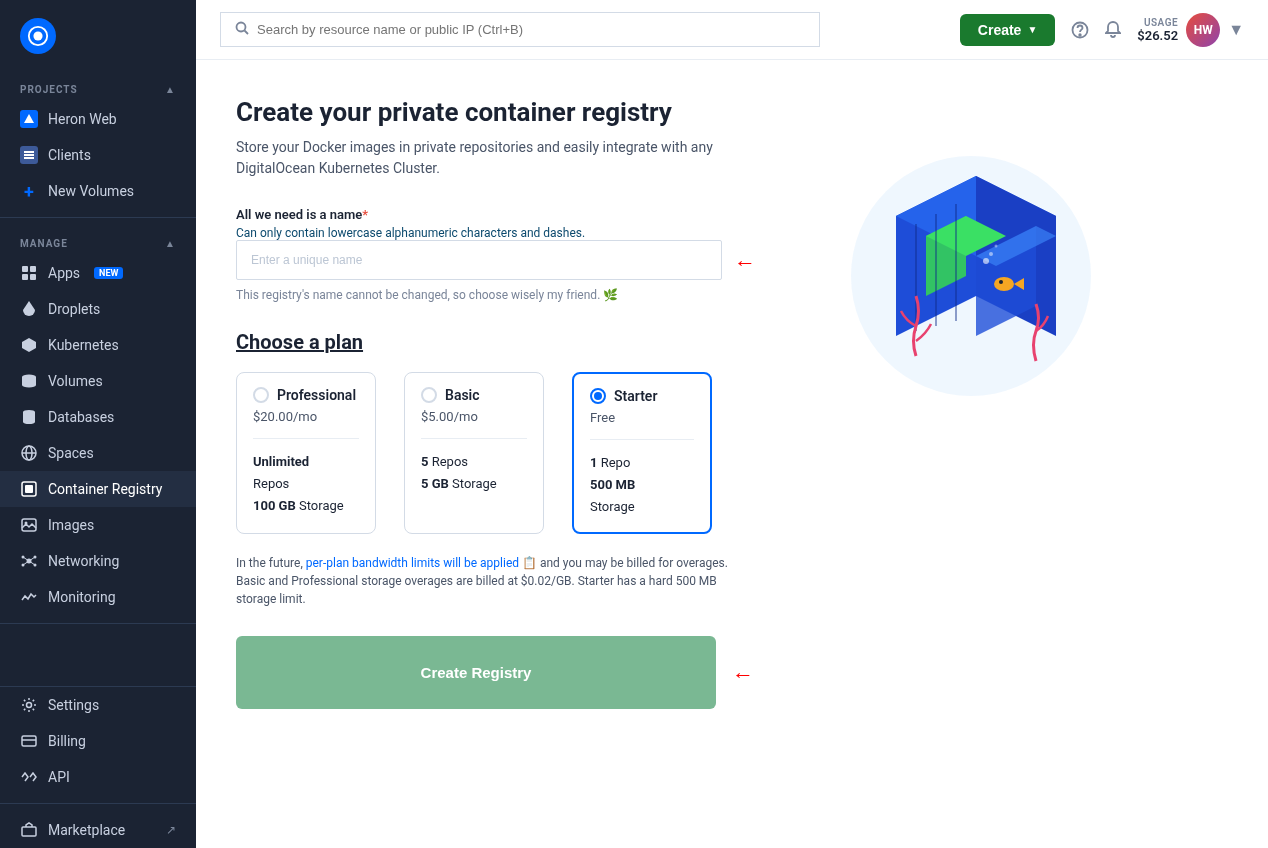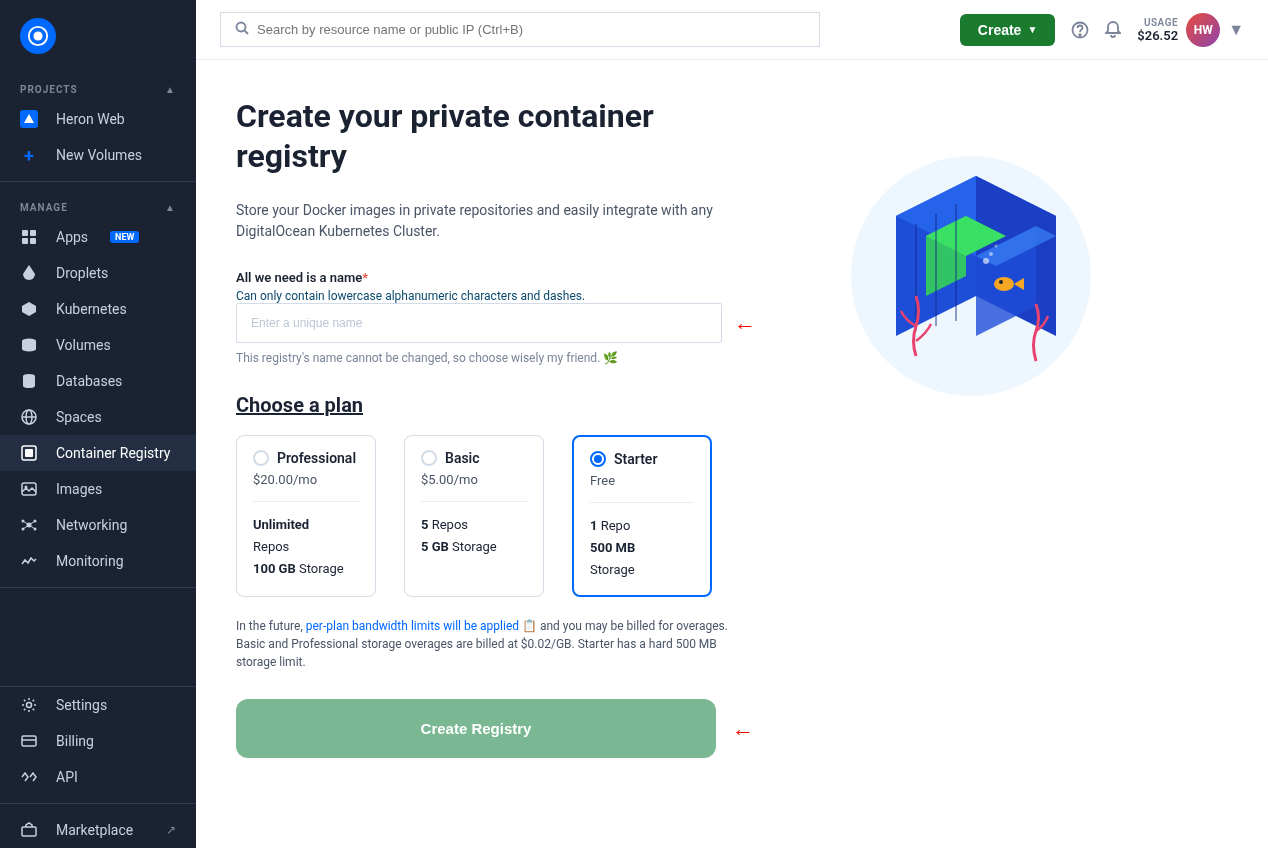--- a/index.html
+++ b/index.html
@@ -44,21 +44,21 @@
       justify-content: space-between;
     }
     .sidebar-section-label .chevron { color: #7a8599; font-size: 10px; }
     .sidebar-item {
       display: flex;
       align-items: center;
       padding: 9px 20px;
       cursor: pointer;
       color: #c8d0e0;
       font-size: 14px;
-      gap: 18px;
+      gap: 10px;
       position: relative;
     }
     .sidebar-item.active { background: #232e42; color: #fff; }
     .sidebar-item .item-icon {
       width: 18px;
       height: 18px;
       display: flex;
       align-items: center;
       justify-content: center;
       flex-shrink: 0;
@@ -153,24 +153,24 @@
     .content {
       padding: 36px 40px;
       display: flex;
       gap: 40px;
       flex: 1;
     }
     .content-left { flex: 1; max-width: 520px; }
     .content-right { flex-shrink: 0; width: 340px; display: flex; align-items: flex-start; justify-content: center; }
 
     .page-title {
-      font-size: 32px;
+      font-size: 26px;
       font-weight: 700;
       color: #1b2333;
-      margin-bottom: 24px;
+      margin-bottom: 8px;
       line-height: 1.25;
     }
     .page-desc {
       font-size: 14px;
       color: #4a5568;
       margin-bottom: 28px;
       line-height: 1.5;
     }
 
     .form-label {
@@ -267,25 +267,25 @@
       font-size: 12px;
       color: #4a5568;
       line-height: 1.5;
       margin-bottom: 28px;
     }
     .billing-note a { color: #0069ff; text-decoration: none; }
 
     .create-registry-btn {
       width: 100%;
       max-width: 480px;
-      padding: 21px;
+      padding: 28px;
       background: #7ab893;
       color: #fff;
       border: none;
-      border-radius: 12px;
+      border-radius: 6px;
       font-size: 15px;
       font-weight: 600;
       cursor: pointer;
       position: relative;
       display: flex;
       align-items: center;
       justify-content: center;
     }
     .btn-row {
       display: flex;
@@ -330,20 +330,30 @@
     <span class="chevron">▲</span>
   </div>
 
   <div class="sidebar-item">
     <div class="item-icon project-icon-heron">
       <svg width="12" height="12" viewBox="0 0 12 12" fill="white">
           <polygon points="6,1 11,10 1,10"></polygon>
         </svg>
     </div>
     <span>Heron Web</span>
+  </div>
+  <div class="sidebar-item">
+    <div class="item-icon project-icon-clients">
+      <svg width="12" height="12" viewBox="0 0 12 12" fill="white">
+          <rect x="1" y="2" width="10" height="2"></rect>
+          <rect x="1" y="5" width="10" height="2"></rect>
+          <rect x="1" y="8" width="10" height="2"></rect>
+        </svg>
+    </div>
+    <span>Clients</span>
   </div>
   <div class="sidebar-item">
     <div class="item-icon" style="color:#0069ff;font-size:18px;font-weight:bold;">+</div>
     <span>New Volumes</span>
   </div>
 
   <div class="sidebar-divider"></div>
 
   <div class="sidebar-section-label">
     <span>MANAGE</span>

